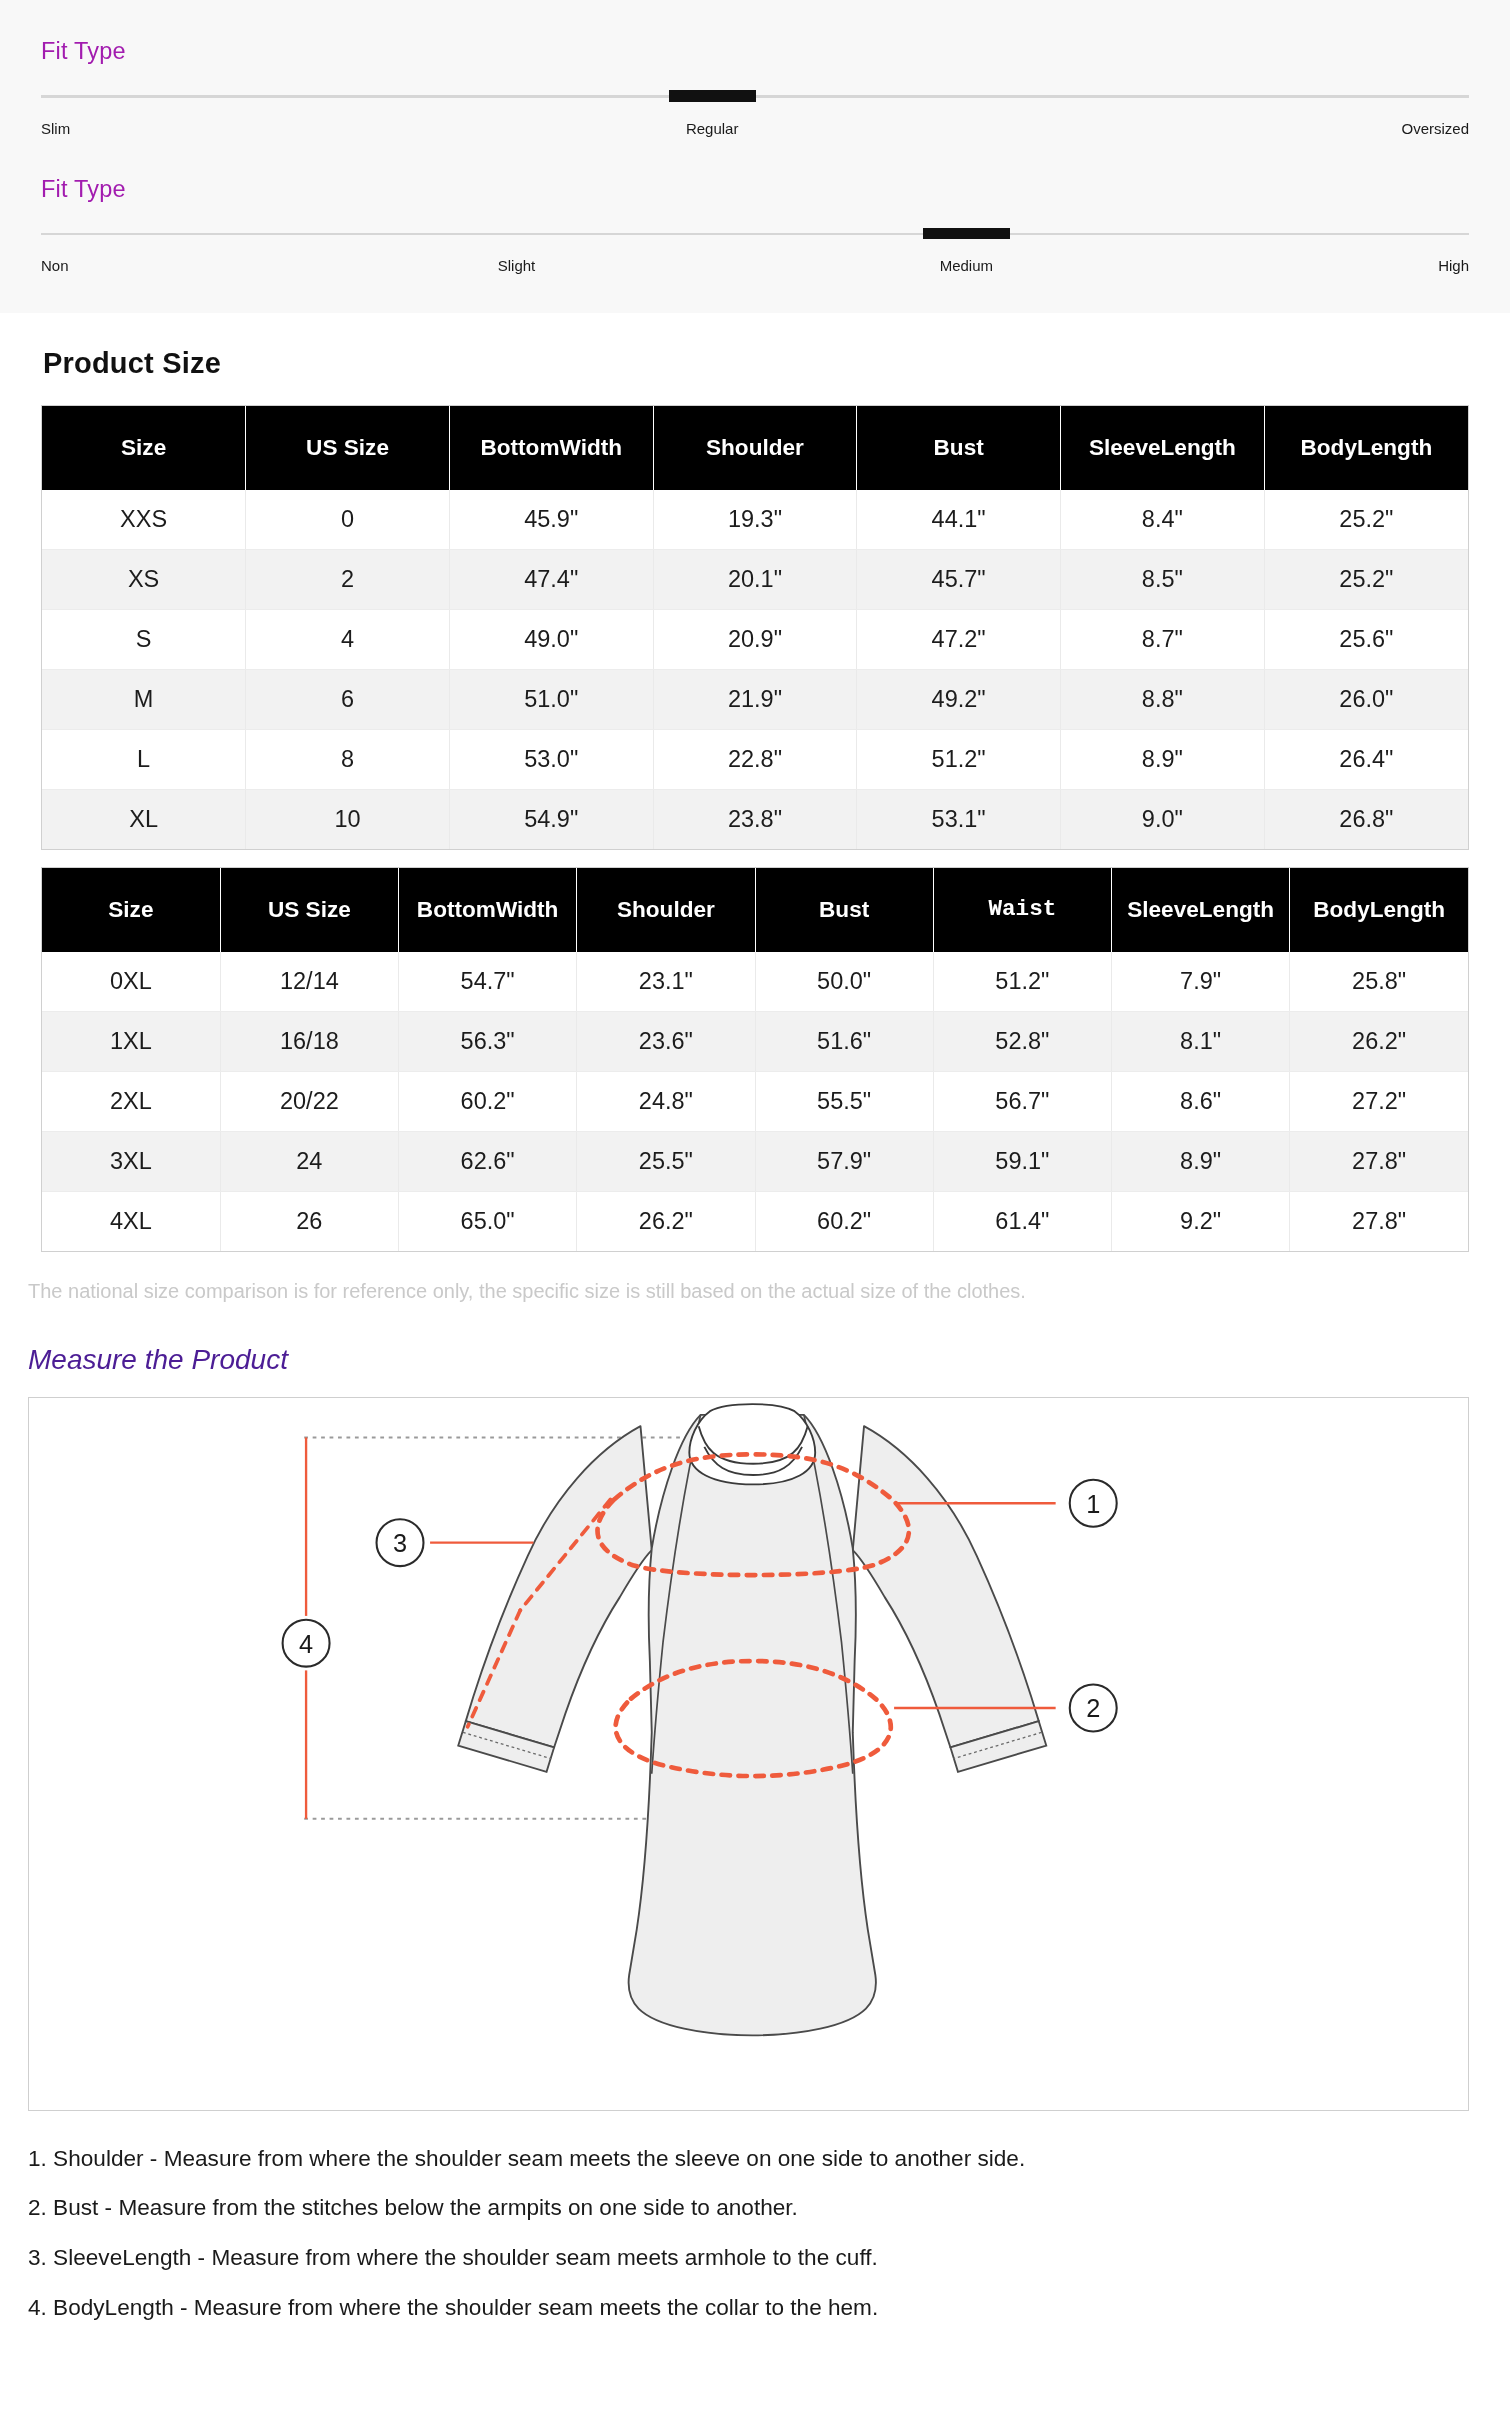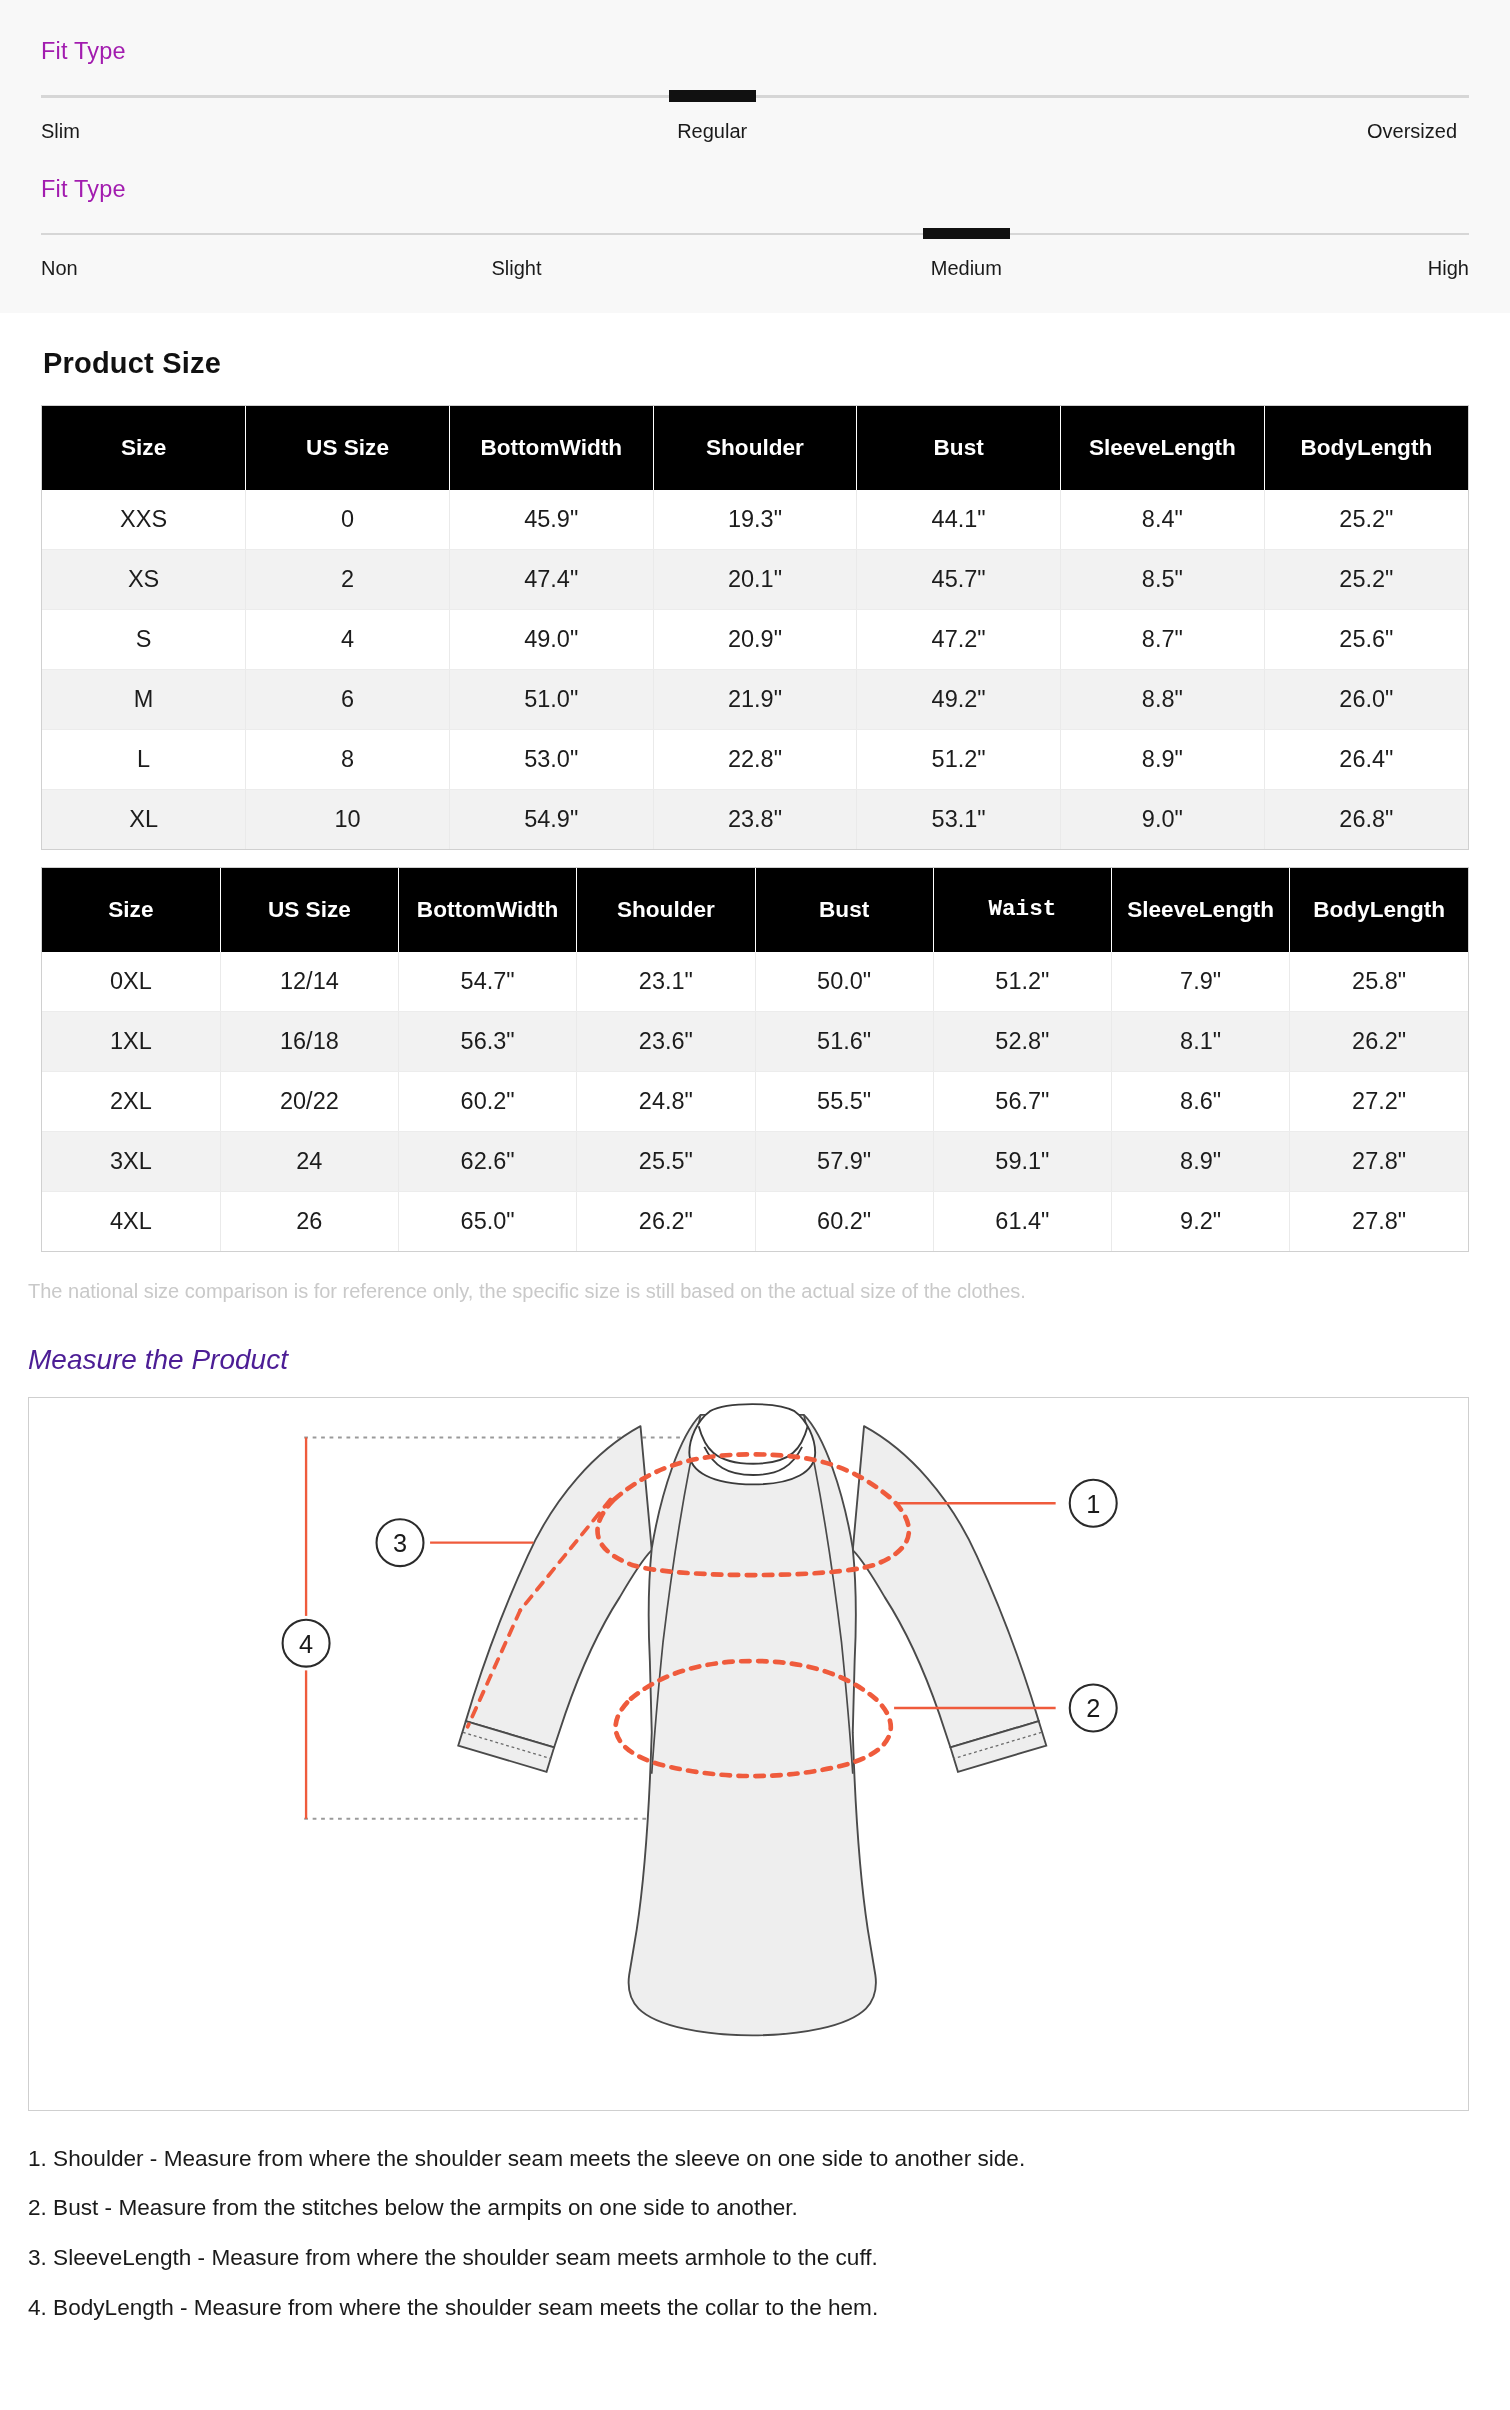--- a/index.html
+++ b/index.html
@@ -43,21 +43,21 @@
     background: #111111;
   }
   .fit-scale {
     display: flex;
     justify-content: space-between;
     position: relative;
     margin-top: 17px;
     height: 28px;
   }
   .fit-scale span {
-    font-size: 20px;
+    font-size: 15px;
     color: #1a1a1a;
     position: absolute;
     white-space: nowrap;
   }
 
   
   .section-title {
     font-size: 29px;
     font-weight: bold;
     color: #111;
@@ -147,21 +147,21 @@
 
   <div class="fit-block">
     <div class="fit-label">Fit Type</div>
     <div class="fit-track-wrap">
       <div class="fit-track"></div>
       <div class="fit-marker" id="m1" style="left: calc(47% - 43px);"></div>
     </div>
     <div class="fit-scale" id="s1">
         <span style="left: 0px;">Slim</span>
         <span style="left: 47%; transform: translateX(-50%);">Regular</span>
-        <span style="right: 12px;">Oversized</span>
+        <span style="right: 0px;">Oversized</span>
       </div>
   </div>
 
   <div class="fit-block">
     <div class="fit-label">Fit Type</div>
     <div class="fit-track-wrap">
       <div class="fit-track"></div>
       <div class="fit-marker" id="m2" style="left: calc(64.8% - 43px);"></div>
     </div>
     <div class="fit-scale" id="s2">

